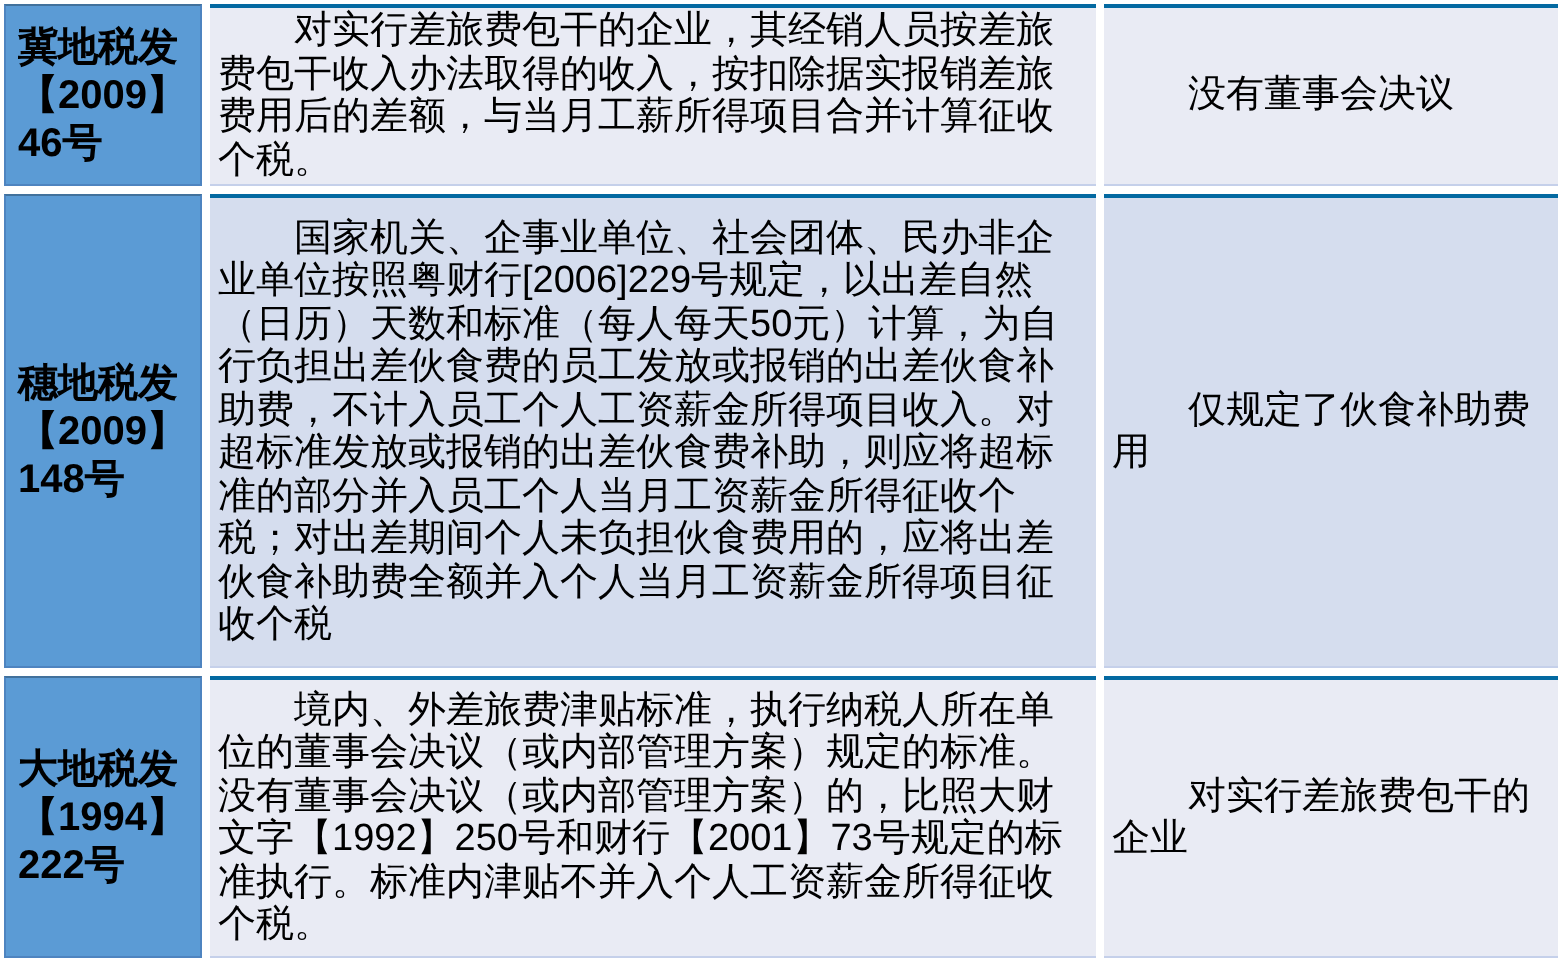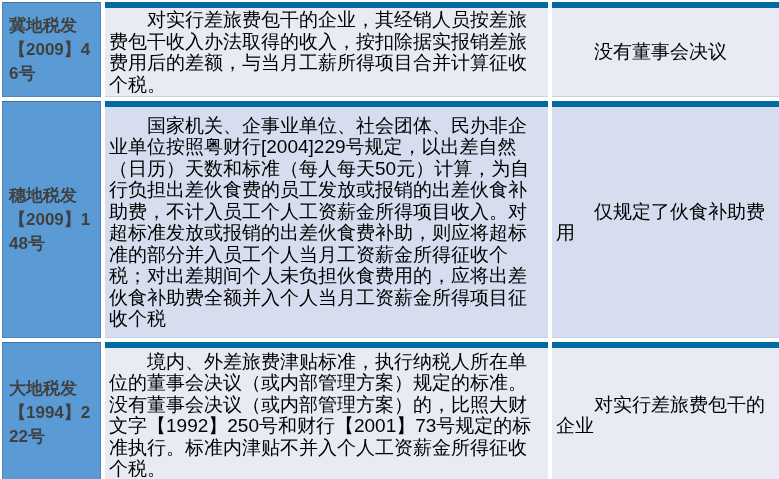--- a/index.html
+++ b/index.html
@@ -31,30 +31,30 @@
   td {
     vertical-align: middle;
     padding: 1px 4px;
     overflow: hidden;
   }
 
   td.doc-cell {
     background: #5B9BD5;
     border: 1px solid #4E84C0;
     border-top-color: #41719C;
-    color: #404040;
+    color: #000000;
     font-weight: bold;
-    font-size: 17px;
+    font-size: 20px;
     line-height: 24px;
     padding-left: 6px;
     word-break: break-all;
   }
 
   td.reg-cell, td.note-cell {
-    border-top: 6px solid #0369a1;
+    border-top: 2px solid #0369a1;
     border-bottom: 1px solid #C5D0EA;
     color: #000000;
     font-size: 19px;
     line-height: 21.5px;
   }
 
   tr.band-light td.reg-cell, tr.band-light td.note-cell { background: #E9EBF4; }
   tr.band-dark  td.reg-cell, tr.band-dark  td.note-cell { background: #D5DDEE; }
 
   td p {
@@ -80,21 +80,21 @@
         <p>对实行差旅费包干的企业，其经销人员按差旅费包干收入办法取得的收入，按扣除据实报销差旅费用后的差额，与当月工薪所得项目合并计算征收个税。</p>
       </td>
       <td class="note-cell">
         <p>没有董事会决议</p>
       </td>
     </tr>
 
     <tr class="r2 band-dark">
       <td class="doc-cell">穗地税发【2009】148号</td>
       <td class="reg-cell">
-        <p>国家机关、企事业单位、社会团体、民办非企业单位按照粤财行[2004]229号规定，以出差自然（日历）天数和标准（每人每天50元）计算，为自行负担出差伙食费的员工发放或报销的出差伙食补助费，不计入员工个人工资薪金所得项目收入。对超标准发放或报销的出差伙食费补助，则应将超标准的部分并入员工个人当月工资薪金所得征收个税；对出差期间个人未负担伙食费用的，应将出差伙食补助费全额并入个人当月工资薪金所得项目征收个税</p>
+        <p>国家机关、企事业单位、社会团体、民办非企业单位按照粤财行[2006]229号规定，以出差自然（日历）天数和标准（每人每天50元）计算，为自行负担出差伙食费的员工发放或报销的出差伙食补助费，不计入员工个人工资薪金所得项目收入。对超标准发放或报销的出差伙食费补助，则应将超标准的部分并入员工个人当月工资薪金所得征收个税；对出差期间个人未负担伙食费用的，应将出差伙食补助费全额并入个人当月工资薪金所得项目征收个税</p>
       </td>
       <td class="note-cell">
         <p>仅规定了伙食补助费用</p>
       </td>
     </tr>
 
     <tr class="r3 band-light">
       <td class="doc-cell">大地税发【1994】222号</td>
       <td class="reg-cell">
         <p>境内、外差旅费津贴标准，执行纳税人所在单位的董事会决议（或内部管理方案）规定的标准。没有董事会决议（或内部管理方案）的，比照大财文字【1992】250号和财行【2001】73号规定的标准执行。标准内津贴不并入个人工资薪金所得征收个税。</p>

